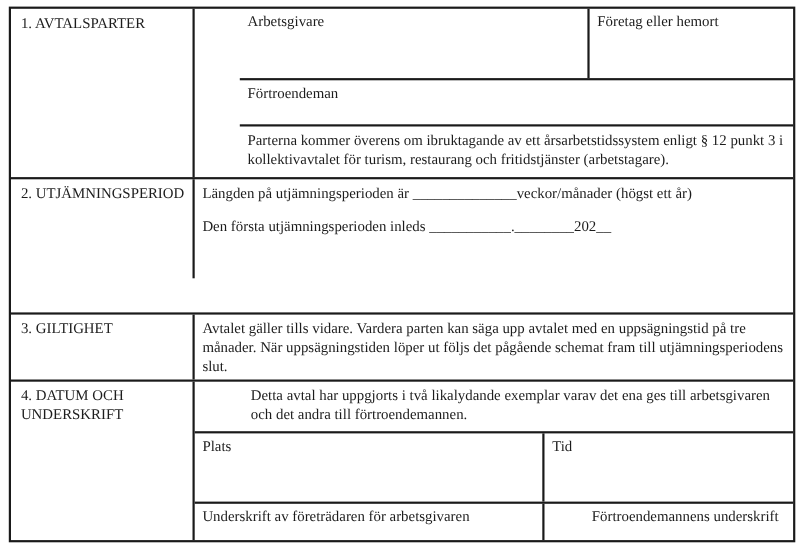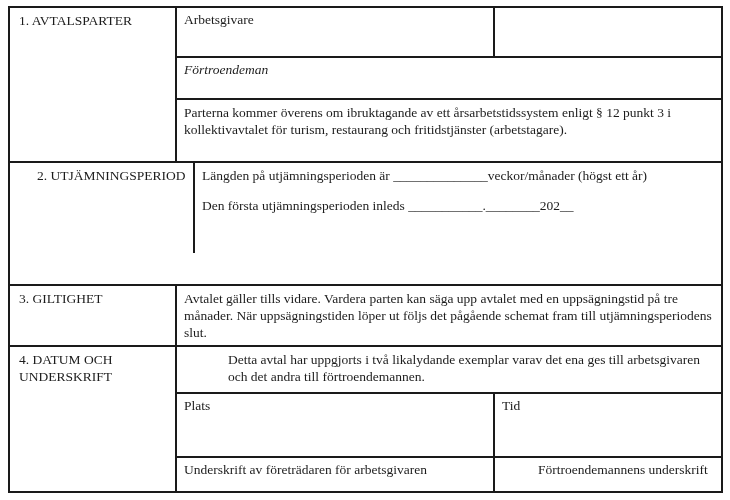--- a/index.html
+++ b/index.html
@@ -56,45 +56,49 @@
     min-width: 0;
   }
   .split-first {
     flex: 0 0 318px;
     border-right: 2px solid #1a1a1a;
   }
   .fill-area { flex: 1; min-height: 10px; }
   .field-cell { display: flex; flex-direction: column; }
 
   
-  .row-1 { height: 164px; }
-  .row-2 { height: 98px; padding-left: 18px; }
+  .row-1 { height: 164px; gap: 41px; }
+  .row-2 { height: 98px; }
   .row-3 { height: 65px; margin-top: 31px; }
   .row-4 { flex: 1; }
-  .sub-employer { height: 48px; }
-  .sub-trustee  { height: 42px; font-style: italic; }
+  .sub-employer { height: 63px; }
+  .sub-trustee  { height: 42px; }
   .sub-agreement { flex: 1; }
   .sub-copies { height: 45px; margin-left: 44px; }
   .sub-place-time { height: 64px; }
   .sub-signatures { flex: 1; gap: 36px; }
 
   .line2 { margin-top: 13px; }
   .para { padding-top: 4px; }
 </style>
 </head>
 <body>
 
 <div class="form-table">
 
   <div class="row row-1">
     <div class="label-col">1. AVTALSPARTER</div>
     <div class="content-col">
       <div class="subrow sub-employer">
         <div class="cell split-first field-cell">
           <span>Arbetsgivare</span>
+          <div class="fill-area"></div>
+        </div>
+        <div class="cell field-cell">
+          <span>Företag eller hemort</span>
           <div class="fill-area"></div>
         </div>
       </div>
       <div class="subrow sub-trustee">
         <div class="cell field-cell">
           <span>Förtroendeman</span>
           <div class="fill-area"></div>
         </div>
       </div>
       <div class="subrow sub-agreement">

